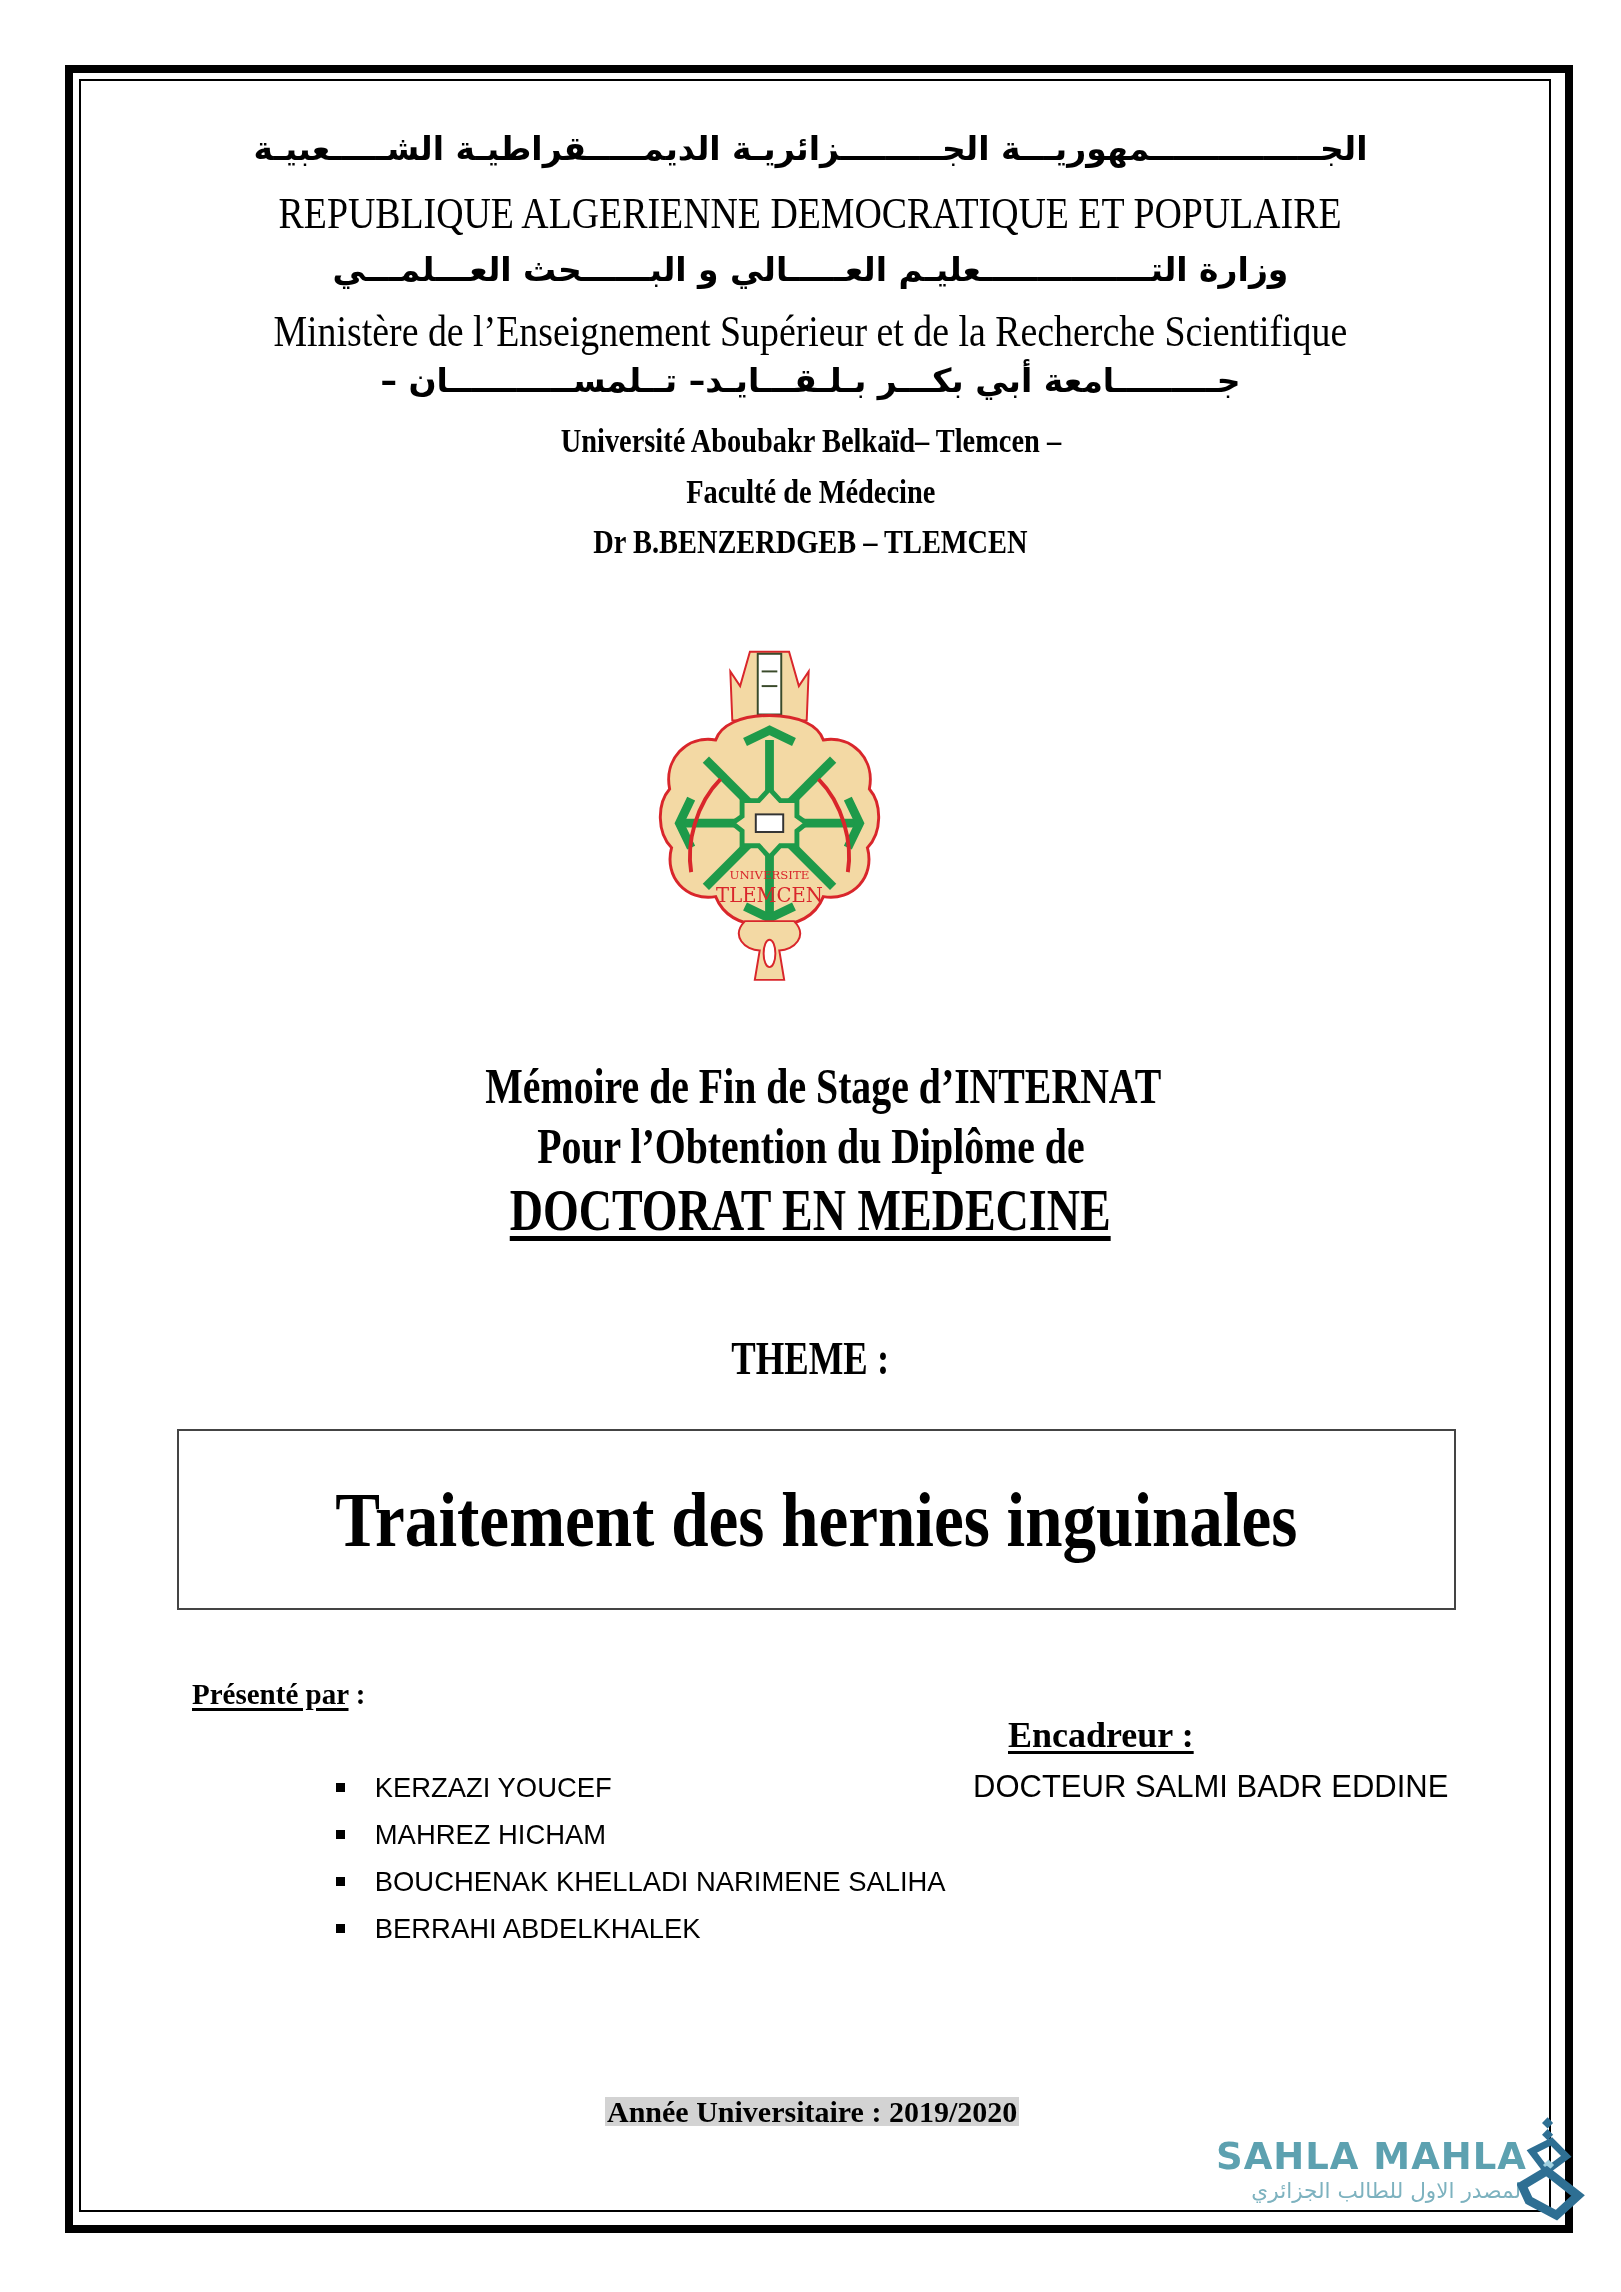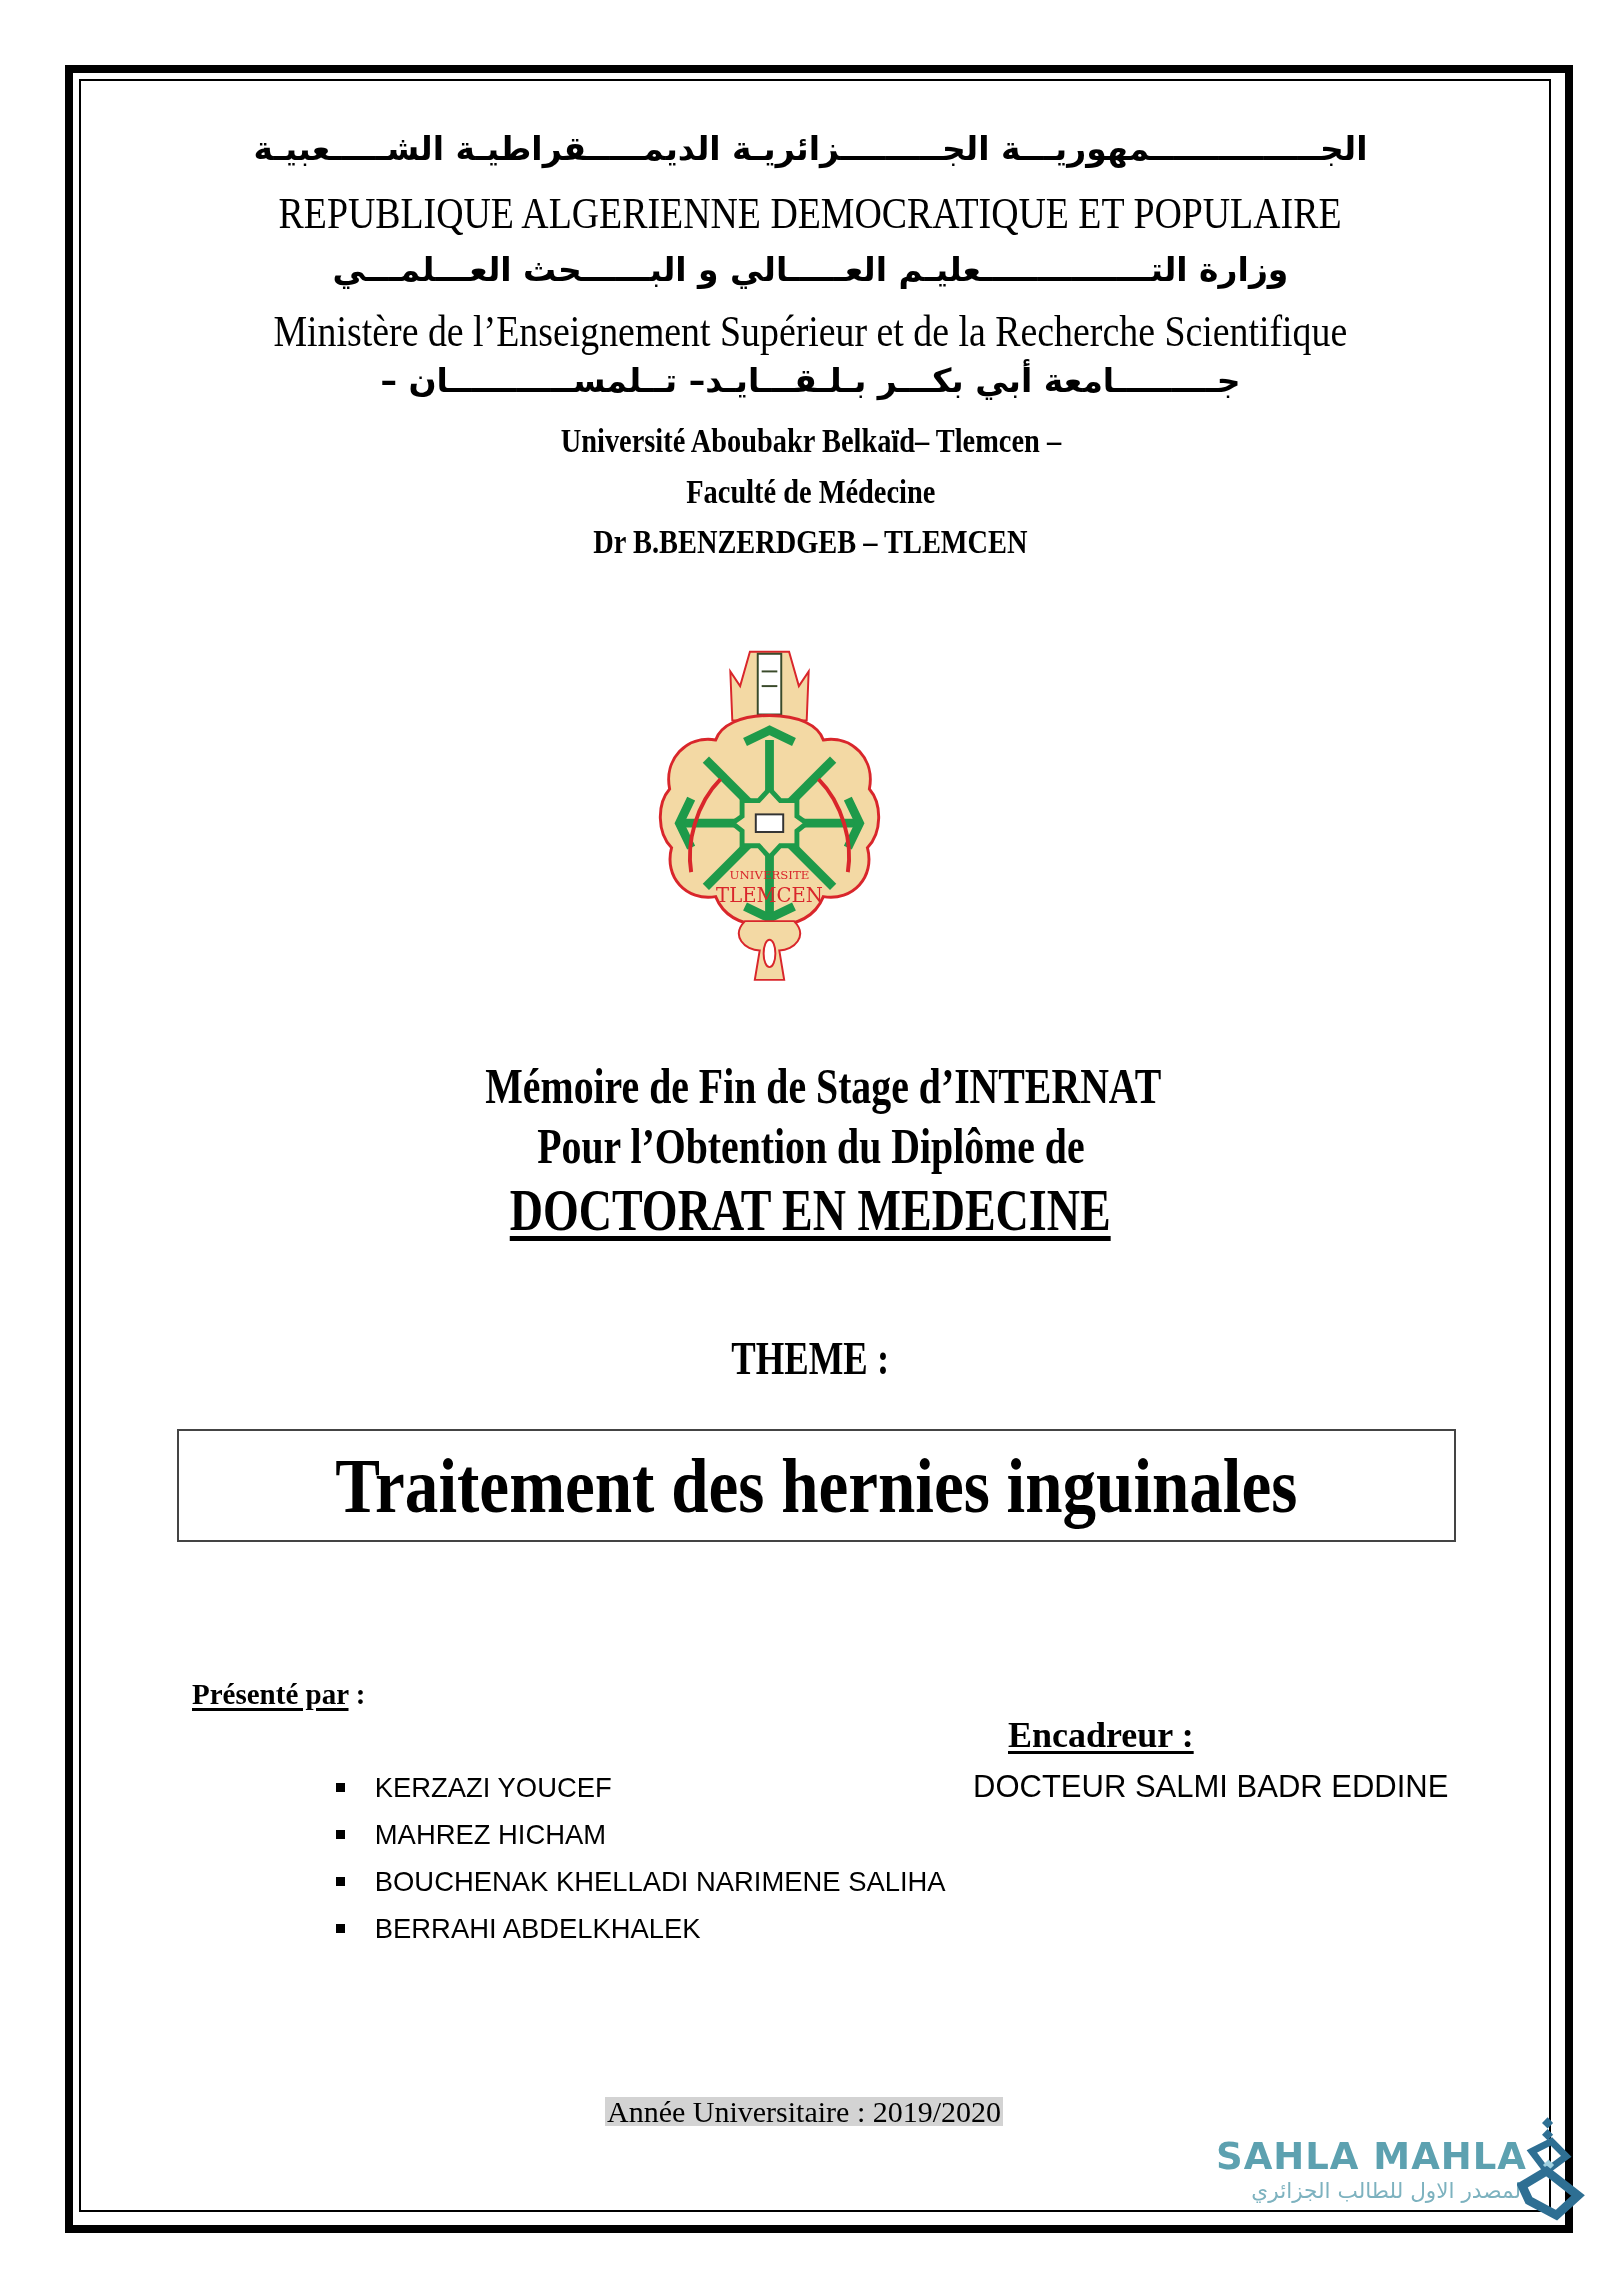--- a/index.html
+++ b/index.html
@@ -6,27 +6,27 @@
   body { width:1621px; height:2293px; position:relative; overflow:hidden; font-family:"Liberation Serif", serif; color:#000; }
   .abs { position:absolute; }
   .frame-outer { position:absolute; left:65px; top:65px; width:1492px; height:2152px; border:8.8px solid #000; box-sizing:content-box; }
   .frame-inner { position:absolute; left:79px; top:79px; width:1468px; height:2129px; border:2.9px solid #000; }
   .line { position:absolute; left:0; width:1621px; text-align:center; white-space:nowrap; }
   .cond { display:inline-block; transform:scaleX(0.86); transform-origin:center; }
   .cond-strong { display:inline-block; transform:scaleX(0.78); transform-origin:center; }
   .ar { direction:rtl; font-family:"DejaVu Sans", sans-serif; font-weight:bold; font-size:33px; letter-spacing:0; }
   .fr { font-size:44px; }
   .bold { font-weight:bold; }
-  .title-box { position:absolute; left:177px; top:1429px; width:1279px; height:113px; border:2px solid #444; box-sizing:border-box; display:flex; align-items:center; justify-content:center; }
+  .title-box { position:absolute; left:177px; top:1429px; width:1279px; height:181px; border:2px solid #444; box-sizing:border-box; display:flex; align-items:center; justify-content:center; }
   .title-text { font-weight:bold; font-size:78px; }
   .label-u { text-decoration:underline; text-decoration-thickness:2.9px; text-underline-offset:3.9px; }
   .names { position:absolute; left:336px; top:1764px; list-style:none; margin:0; padding:0; font-family:"Liberation Sans", sans-serif; font-size:27.4px; }
   .names li { height:47px; display:flex; align-items:center; }
   .bullet { width:8.8px; height:8.8px; background:#000; margin-right:30px; display:inline-block; }
-  .annee { position:absolute; left:605px; top:2097px; height:29px; padding:0 2px; background:#d3d3d3; font-weight:normal; font-size:30px; line-height:29px; white-space:nowrap; }
+  .annee { position:absolute; left:605px; top:2097px; height:29px; padding:0 2px; background:#d3d3d3; font-weight:bold; font-size:30px; line-height:29px; white-space:nowrap; }
   .wm-text { font-family:"DejaVu Sans", sans-serif; color:#5da1b0; font-size:37px; letter-spacing:1px; font-weight:bold; }
   .wm-ar { font-family:"DejaVu Sans", sans-serif; color:#7db2bf; font-size:21.6px; direction:rtl; }
 </style>
 </head>
 <body>
 
 <div class="frame-outer"></div>
 <div class="frame-inner"></div>
 
 <div class="line ar" style="top:129px;"><span>الجـــــــــــــــمهوريـــة الجـــــــــزائريـة الديمـــــقراطيـة الشـــــعبيـة</span></div>

